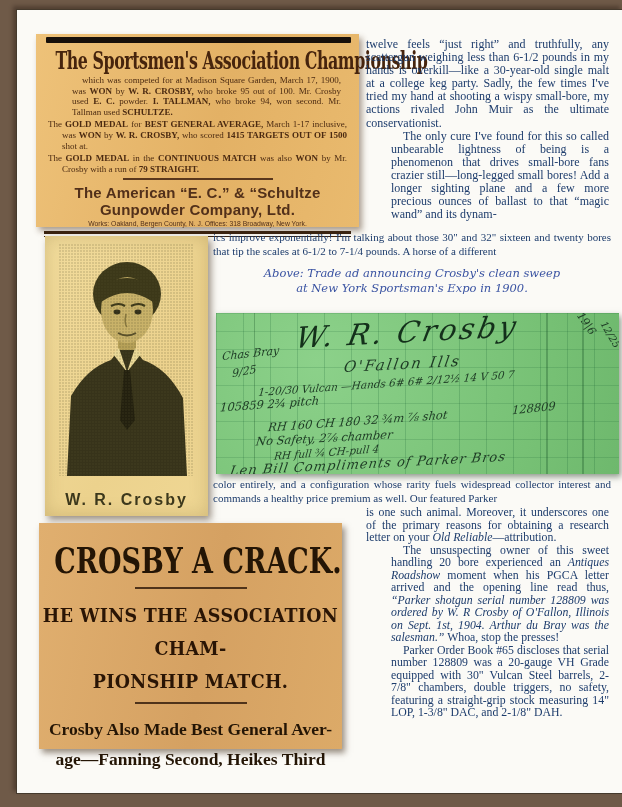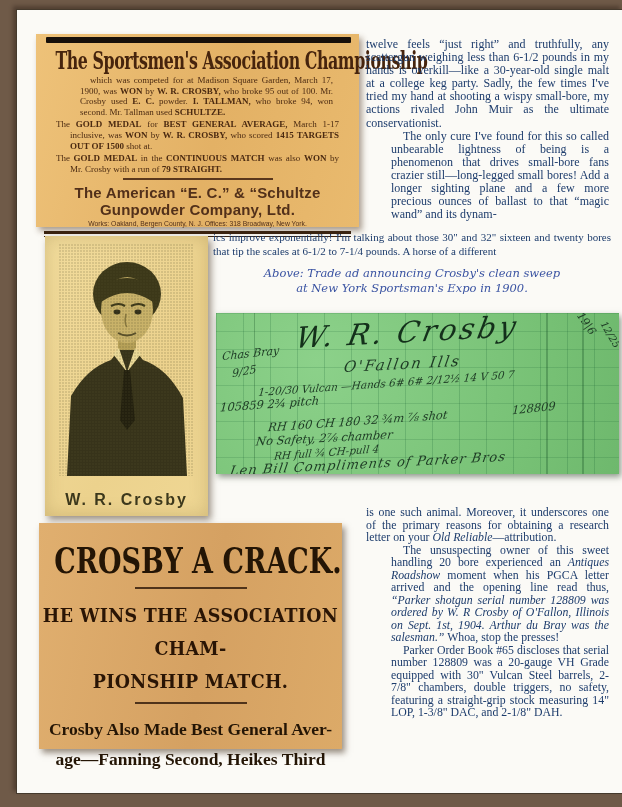--- a/index.html
+++ b/index.html
@@ -21,21 +21,21 @@
     box-shadow:3px 4px 6px rgba(70,45,20,.45);
     color:#4b2a11;
   }
   .trade-ad .torn-strip{position:absolute;top:3px;left:10px;width:305px;height:6px;background:#17100a;border-radius:1px;}
   .trade-headline{
     margin-top:13px;text-align:center;white-space:nowrap;
     font-family:"DejaVu Serif",serif;font-weight:bold;font-size:18px;color:#46240d;
     transform:scale(.88,1.3);transform-origin:center top;letter-spacing:-.5px;
   }
   .trade-body{padding:7px 12px 0;font-size:9px;line-height:10.6px;color:#4b2a11;}
-  .clip-para{text-align:justify;margin:0 8px 2px;}
+  .clip-para{text-align:justify;margin:0 0 2px;}
   .clip-para.inset{padding:0 6px 0 24px;text-indent:10px;}
   .clip-para.hang{padding-left:14px;text-indent:-14px;}
   .trade-rule{width:150px;height:2px;background:#5a371c;margin:4px auto 4px;}
   .trade-company{
     font-family:"Liberation Sans",sans-serif;font-weight:bold;font-size:15px;
     text-align:center;color:#52301a;letter-spacing:.2px;margin-top:1px;
   }
   .trade-works{
     font-family:"Liberation Sans",sans-serif;font-size:6.8px;text-align:center;
     color:#52301a;margin-top:2px;
@@ -185,20 +185,21 @@
         <div class="hw hw-6">128809</div>
         <div class="hw hw-7">RH 160 CH 180   32 ¾m ⅞ shot</div>
         <div class="hw hw-8">No Safety,   2⅞ chamber</div>
         <div class="hw hw-9">RH full ¾ CH-pull 4</div>
         <div class="hw hw-10">Len Bill  Compliments of Parker Bros</div>
         <div class="hw hw-11">19|6</div>
         <div class="hw hw-12">12/25</div>
       </div>
   </div>
 
+  <div class="body-col bridge2">color entirely, and a configuration whose rarity fuels widespread collector interest and commands a healthy price premium as well. Our featured Parker</div>
 
   <div class="body-col col-bottom">
       <div class="para para-0"><span>is one such animal. Moreover, it underscores one of the primary reasons for obtaining a research letter on your </span><span style="font-style: italic;">Old Reliable</span><span>—attribution.</span></div>
       <div class="para para-1 indent"><span>The unsuspecting owner of this sweet handling 20 bore experienced an </span><span style="font-style: italic;">Antiques Roadshow</span><span> moment when his PGCA letter arrived and the opening line read thus, </span><span style="font-style: italic;">“Parker shotgun serial number 128809 was ordered by W. R Crosby of O'Fallon, Illinois on Sept. 1st, 1904. Arthur du Bray was the salesman.”</span><span> Whoa, stop the presses!</span></div>
       <div class="para para-2 indent"><span>Parker Order Book #65 discloses that serial number 128809 was a 20-gauge VH Grade equipped with 30" Vulcan Steel barrels, 2-7/8" chambers, double triggers, no safety, featuring a straight-grip stock measuring 14" LOP, 1-3/8" DAC, and 2-1/8" DAH.</span></div>
     </div>
 
   <div class="crack">
     <div class="crack-headline">CROSBY A CRACK.</div>
     <div class="crack-rule"></div>

